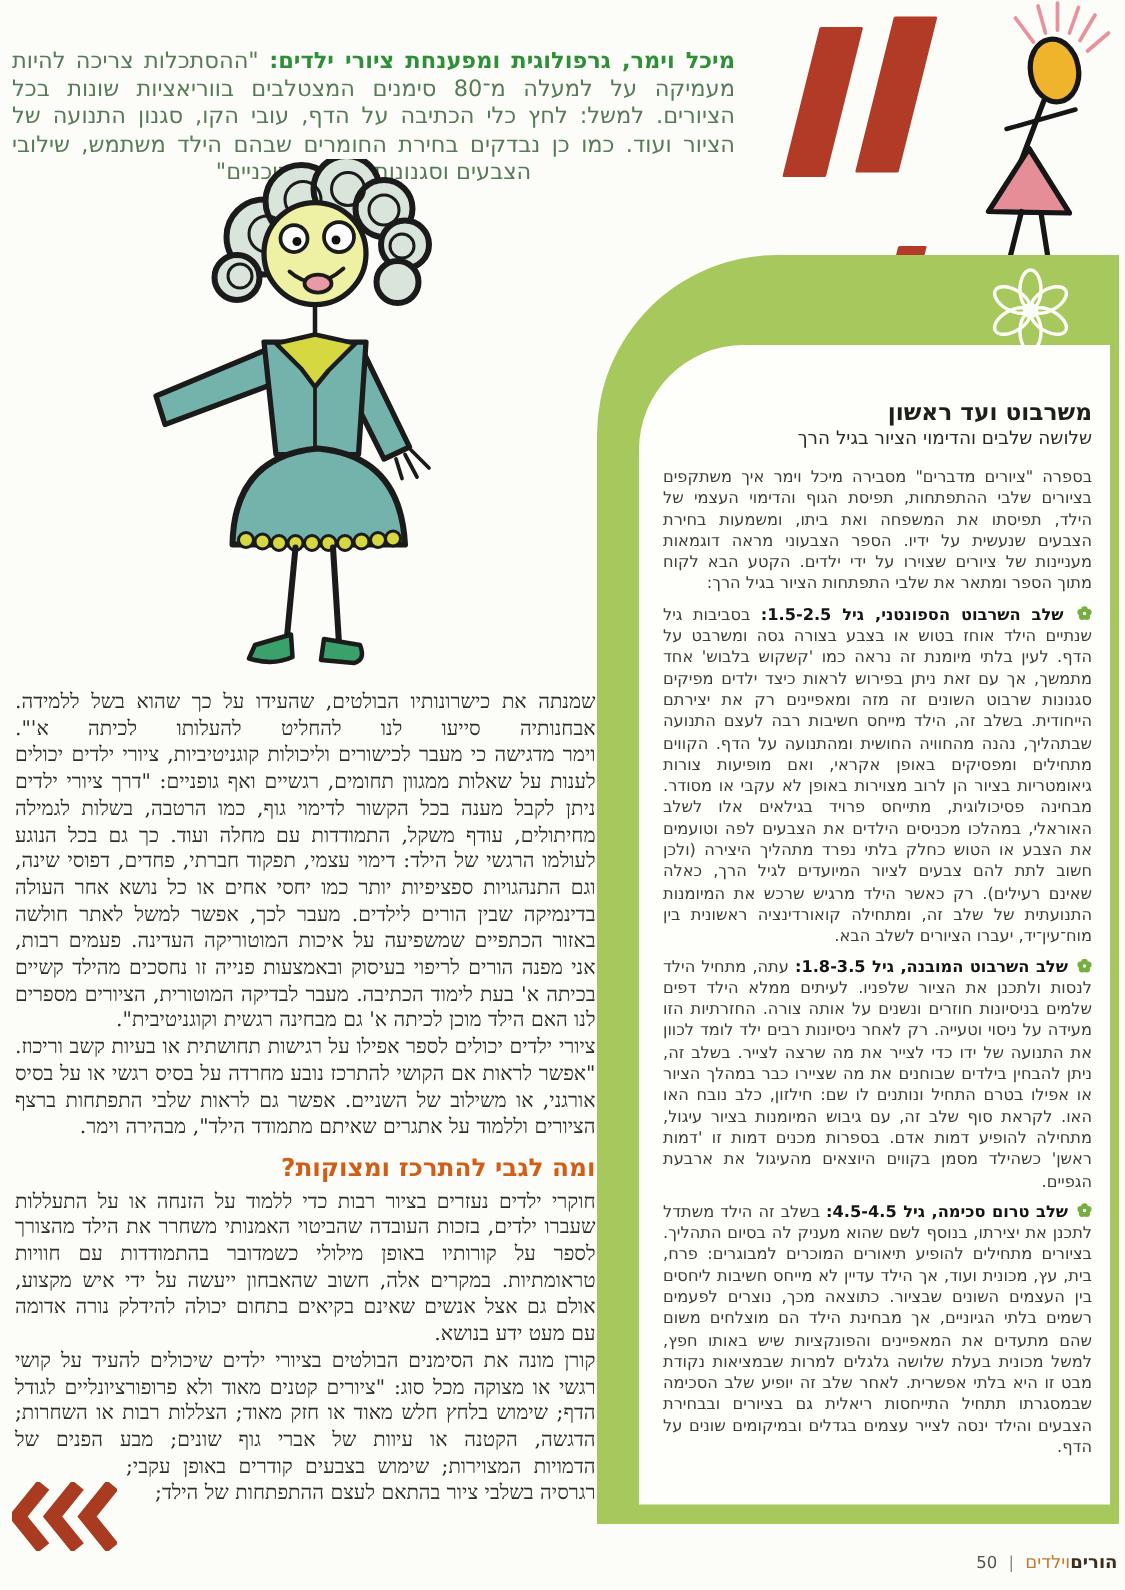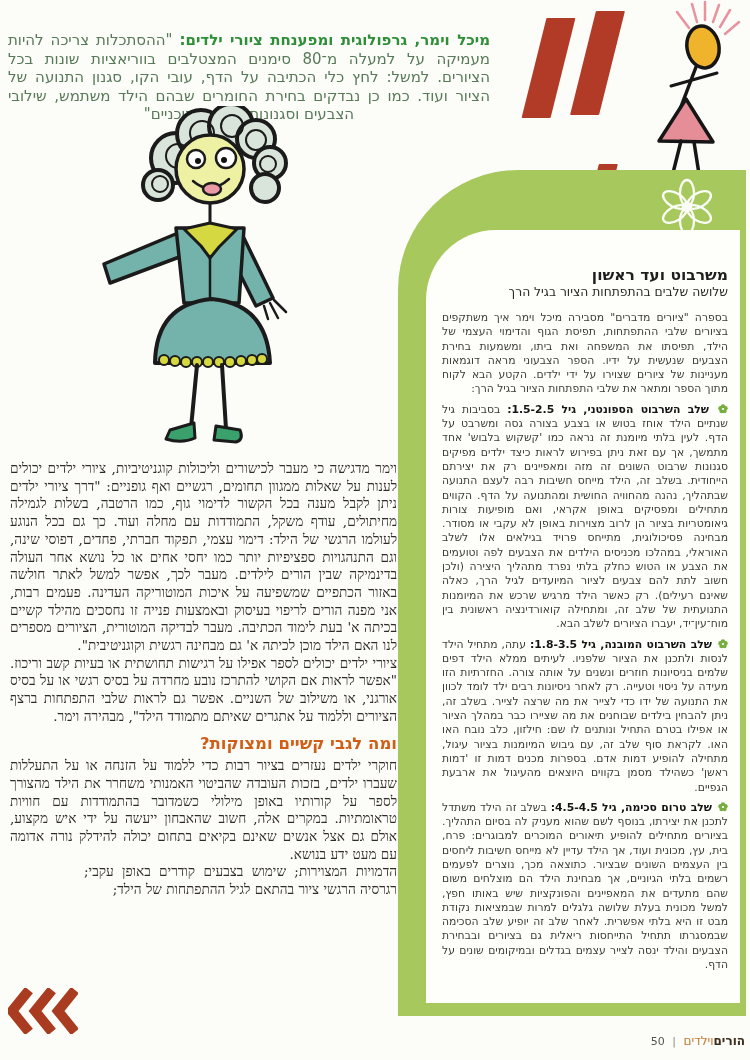--- a/index.html
+++ b/index.html
@@ -155,25 +155,27 @@
       </g>
 
       <path d="M99,259 L93,322" stroke-width="4"></path>
       <path d="M124,259 L128,323" stroke-width="4"></path>
       <path d="M72,324 L96,317 L97,332 Q84,338 68,333 Z" fill="#3aa06c" stroke-width="3"></path>
       <path d="M118,320 L142,324 Q146,334 138,336 L116,334 Z" fill="#3aa06c" stroke-width="3"></path>
     </g>
   </svg>
 
   <div class="left-col">
+    <p class="cont">שמנתה את כישרונותיו הבולטים, שהעידו על כך שהוא בשל ללמידה. אבחנותיה סייעו לנו להחליט להעלותו לכיתה א'".</p>
     <p>וימר מדגישה כי מעבר לכישורים וליכולות קוגניטיביות, ציורי ילדים יכולים לענות על שאלות ממגוון תחומים, רגשיים ואף גופניים: "דרך ציורי ילדים ניתן לקבל מענה בכל הקשור לדימוי גוף, כמו הרטבה, בשלות לגמילה מחיתולים, עודף משקל, התמודדות עם מחלה ועוד. כך גם בכל הנוגע לעולמו הרגשי של הילד: דימוי עצמי, תפקוד חברתי, פחדים, דפוסי שינה, וגם התנהגויות ספציפיות יותר כמו יחסי אחים או כל נושא אחר העולה בדינמיקה שבין הורים לילדים. מעבר לכך, אפשר למשל לאתר חולשה באזור הכתפיים שמשפיעה על איכות המוטוריקה העדינה. פעמים רבות, אני מפנה הורים לריפוי בעיסוק ובאמצעות פנייה זו נחסכים מהילד קשיים בכיתה א' בעת לימוד הכתיבה. מעבר לבדיקה המוטורית, הציורים מספרים לנו האם הילד מוכן לכיתה א' גם מבחינה רגשית וקוגניטיבית".</p>
     <p>ציורי ילדים יכולים לספר אפילו על רגישות תחושתית או בעיות קשב וריכוז. "אפשר לראות אם הקושי להתרכז נובע מחרדה על בסיס רגשי או על בסיס אורגני, או משילוב של השניים. אפשר גם לראות שלבי התפתחות ברצף הציורים וללמוד על אתגרים שאיתם מתמודד הילד", מבהירה וימר.</p>
-    <h2 class="orange-heading">ומה לגבי קשיים ומצוקות?</h2>
+    <h2 class="orange-heading">ומה לגבי להתרכז ומצוקות?</h2>
     <p>חוקרי ילדים נעזרים בציור רבות כדי ללמוד על הזנחה או על התעללות שעברו ילדים, בזכות העובדה שהביטוי האמנותי משחרר את הילד מהצורך לספר על קורותיו באופן מילולי כשמדובר בהתמודדות עם חוויות טראומתיות. במקרים אלה, חשוב שהאבחון ייעשה על ידי איש מקצוע, אולם גם אצל אנשים שאינם בקיאים בתחום יכולה להידלק נורה אדומה עם מעט ידע בנושא.</p>
-    <p class="p-indent">הדמויות המצוירות; שימוש בצבעים קודרים באופן עקבי; רגרסיה הרגשי ציור בהתאם לגיל ההתפתחות של הילד;</p>
+    <p class="cont">קורן מונה את הסימנים הבולטים בציורי ילדים שיכולים להעיד על קושי רגשי או מצוקה מכל סוג: "ציורים קטנים מאוד ולא פרופורציונליים לגודל הדף; שימוש בלחץ חלש מאוד או חזק מאוד; הצללות רבות או השחרות; הדגשה, הקטנה או עיוות של אברי גוף שונים; מבע הפנים של</p>
+    <p class="p-indent">הדמויות המצוירות; שימוש בצבעים קודרים באופן עקבי; רגרסיה בשלבי ציור בהתאם לעצם ההתפתחות של הילד;</p>
   </div>
 
   <svg class="chevrons" viewBox="0 0 70 46">
     <g stroke="#a93b20" stroke-width="10" fill="none" stroke-linecap="butt">
       <path d="M21,2 L4,23 L21,44"></path>
       <path d="M44,2 L27,23 L44,44"></path>
       <path d="M67,2 L50,23 L67,44"></path>
     </g>
   </svg>
 
@@ -185,21 +187,21 @@
         <ellipse cx="32" cy="15" rx="7" ry="13" transform="rotate(120 32 29)"></ellipse>
         <ellipse cx="32" cy="15" rx="7" ry="13" transform="rotate(180 32 29)"></ellipse>
         <ellipse cx="32" cy="15" rx="7" ry="13" transform="rotate(240 32 29)"></ellipse>
         <ellipse cx="32" cy="15" rx="7" ry="13" transform="rotate(300 32 29)"></ellipse>
         <circle cx="32" cy="29" r="4"></circle>
       </g>
     </svg>
     <div class="box-inner">
       <div class="box-content">
         <h3 class="box-heading">משרבוט ועד ראשון</h3>
-        <div class="box-subheading">שלושה שלבים בהתפתחות הציור בגיל הרך</div>
+        <div class="box-subheading">שלושה שלבים והדימוי הציור בגיל הרך</div>
         <p class="box-text">בספרה "ציורים מדברים" מסבירה מיכל וימר איך משתקפים בציורים שלבי ההתפתחות, תפיסת הגוף והדימוי העצמי של הילד, תפיסתו את המשפחה ואת ביתו, ומשמעות בחירת הצבעים שנעשית על ידיו. הספר הצבעוני מראה דוגמאות מעניינות של ציורים שצוירו על ידי ילדים. הקטע הבא לקוח מתוך הספר ומתאר את שלבי התפתחות הציור בגיל הרך:</p>
 
         <p class="stage">
           <svg class="bullet" viewBox="0 0 10 10">
               <g fill="#76ae3f">
                 <circle cx="5" cy="2.4" r="2.2"></circle>
                 <circle cx="7.5" cy="4.2" r="2.2"></circle>
                 <circle cx="6.5" cy="7.1" r="2.2"></circle>
                 <circle cx="3.5" cy="7.1" r="2.2"></circle>
                 <circle cx="2.5" cy="4.2" r="2.2"></circle>

